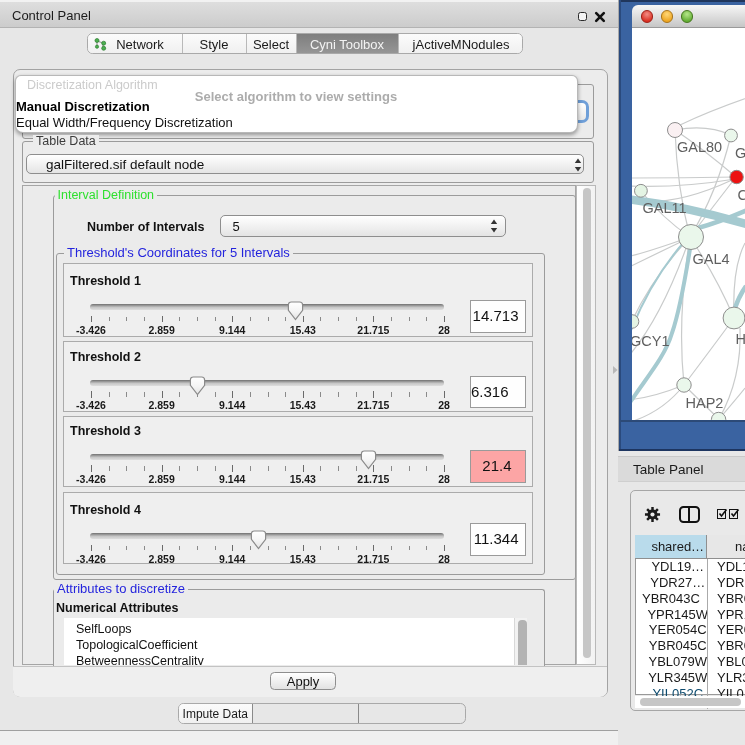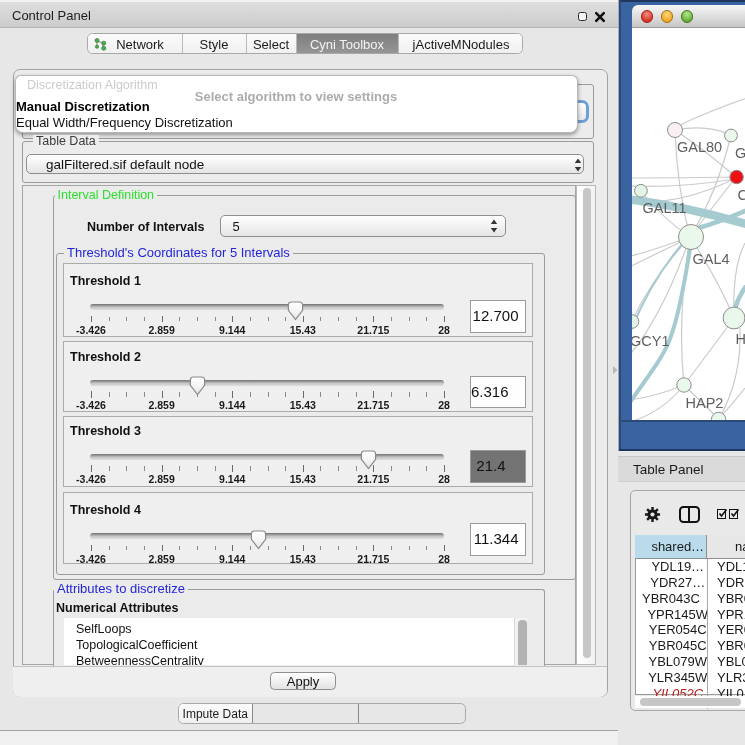--- a/index.html
+++ b/index.html
@@ -76,27 +76,27 @@
       <defs>
         <linearGradient id="thg" x1="0" y1="0" x2="0" y2="1">
           <stop offset="0" stop-color="#ffffff"></stop>
           <stop offset="0.55" stop-color="#f4f4f4"></stop>
           <stop offset="1" stop-color="#e2e2e2"></stop>
         </linearGradient>
       </defs>
     </svg>
 <div class="abs" style="left:63px;top:263px;width:469.5px;height:73.5px;background:#efefef;border:1px solid #ababab;box-sizing:border-box;"></div><div class="abs" style="left:70px;top:274px;font-size:12.5px;font-weight:bold;color:#111;">Threshold 1</div><div class="abs" style="left:90px;top:304px;width:354px;height:6px;border-radius:3px;background:linear-gradient(#707070,#c6c6c6 55%,#dedede);"></div><div class="abs" style="left:91.0px;top:315.5px;width:1px;height:6.5px;background:#6a6a6a;"></div><div class="abs" style="left:108.7px;top:316.5px;width:1px;height:4.5px;background:#8a8a8a;"></div><div class="abs" style="left:126.3px;top:316.5px;width:1px;height:4.5px;background:#8a8a8a;"></div><div class="abs" style="left:143.9px;top:316.5px;width:1px;height:4.5px;background:#8a8a8a;"></div><div class="abs" style="left:161.6px;top:315.5px;width:1px;height:6.5px;background:#6a6a6a;"></div><div class="abs" style="left:179.2px;top:316.5px;width:1px;height:4.5px;background:#8a8a8a;"></div><div class="abs" style="left:196.9px;top:316.5px;width:1px;height:4.5px;background:#8a8a8a;"></div><div class="abs" style="left:214.5px;top:316.5px;width:1px;height:4.5px;background:#8a8a8a;"></div><div class="abs" style="left:232.2px;top:315.5px;width:1px;height:6.5px;background:#6a6a6a;"></div><div class="abs" style="left:249.8px;top:316.5px;width:1px;height:4.5px;background:#8a8a8a;"></div><div class="abs" style="left:267.5px;top:316.5px;width:1px;height:4.5px;background:#8a8a8a;"></div><div class="abs" style="left:285.1px;top:316.5px;width:1px;height:4.5px;background:#8a8a8a;"></div><div class="abs" style="left:302.8px;top:315.5px;width:1px;height:6.5px;background:#6a6a6a;"></div><div class="abs" style="left:320.4px;top:316.5px;width:1px;height:4.5px;background:#8a8a8a;"></div><div class="abs" style="left:338.1px;top:316.5px;width:1px;height:4.5px;background:#8a8a8a;"></div><div class="abs" style="left:355.8px;top:316.5px;width:1px;height:4.5px;background:#8a8a8a;"></div><div class="abs" style="left:373.4px;top:315.5px;width:1px;height:6.5px;background:#6a6a6a;"></div><div class="abs" style="left:391.0px;top:316.5px;width:1px;height:4.5px;background:#8a8a8a;"></div><div class="abs" style="left:408.7px;top:316.5px;width:1px;height:4.5px;background:#8a8a8a;"></div><div class="abs" style="left:426.3px;top:316.5px;width:1px;height:4.5px;background:#8a8a8a;"></div><div class="abs" style="left:444.0px;top:315.5px;width:1px;height:6.5px;background:#6a6a6a;"></div><div class="abs" style="left:61.0px;top:323.5px;width:60px;text-align:center;font-size:10.5px;font-weight:bold;color:#1a1a1a;">-3.426</div><div class="abs" style="left:131.6px;top:323.5px;width:60px;text-align:center;font-size:10.5px;font-weight:bold;color:#1a1a1a;">2.859</div><div class="abs" style="left:202.2px;top:323.5px;width:60px;text-align:center;font-size:10.5px;font-weight:bold;color:#1a1a1a;">9.144</div><div class="abs" style="left:272.8px;top:323.5px;width:60px;text-align:center;font-size:10.5px;font-weight:bold;color:#1a1a1a;">15.43</div><div class="abs" style="left:343.4px;top:323.5px;width:60px;text-align:center;font-size:10.5px;font-weight:bold;color:#1a1a1a;">21.715</div><div class="abs" style="left:414.0px;top:323.5px;width:60px;text-align:center;font-size:10.5px;font-weight:bold;color:#1a1a1a;">28</div><svg class="abs" style="left:287.0px;top:300.5px" width="17" height="20" viewBox="0 0 17 20">
       <path d="M1.4 4 Q1.4 1 4.4 1 L12.6 1 Q15.6 1 15.6 4 L15.6 9.3 L8.5 18.6 L1.4 9.3 Z" fill="url(#thg)" stroke="#8a8a8a" stroke-width="1.2"></path>
-    </svg><div class="abs" style="left:470px;top:300px;width:55.5px;height:32.5px;background:#fefefe;border:1.2px solid #9a9a9a;box-sizing:border-box;font-size:15px;line-height:30px;text-align:right;padding-right:6px;color:#111;">12.700</div>
+    </svg><div class="abs" style="left:470px;top:300px;width:55.5px;height:32.5px;background:#fefefe;border:1.2px solid #9a9a9a;box-sizing:border-box;font-size:15px;line-height:30px;text-align:right;padding-right:6px;color:#111;">14.713</div>
 <div class="abs" style="left:63px;top:340.5px;width:469.5px;height:71px;background:#efefef;border:1px solid #ababab;box-sizing:border-box;"></div><div class="abs" style="left:70px;top:350.0px;font-size:12.5px;font-weight:bold;color:#111;">Threshold 2</div><div class="abs" style="left:90px;top:379.5px;width:354px;height:6px;border-radius:3px;background:linear-gradient(#707070,#c6c6c6 55%,#dedede);"></div><div class="abs" style="left:91.0px;top:391.0px;width:1px;height:6.5px;background:#6a6a6a;"></div><div class="abs" style="left:108.7px;top:392.0px;width:1px;height:4.5px;background:#8a8a8a;"></div><div class="abs" style="left:126.3px;top:392.0px;width:1px;height:4.5px;background:#8a8a8a;"></div><div class="abs" style="left:143.9px;top:392.0px;width:1px;height:4.5px;background:#8a8a8a;"></div><div class="abs" style="left:161.6px;top:391.0px;width:1px;height:6.5px;background:#6a6a6a;"></div><div class="abs" style="left:179.2px;top:392.0px;width:1px;height:4.5px;background:#8a8a8a;"></div><div class="abs" style="left:196.9px;top:392.0px;width:1px;height:4.5px;background:#8a8a8a;"></div><div class="abs" style="left:214.5px;top:392.0px;width:1px;height:4.5px;background:#8a8a8a;"></div><div class="abs" style="left:232.2px;top:391.0px;width:1px;height:6.5px;background:#6a6a6a;"></div><div class="abs" style="left:249.8px;top:392.0px;width:1px;height:4.5px;background:#8a8a8a;"></div><div class="abs" style="left:267.5px;top:392.0px;width:1px;height:4.5px;background:#8a8a8a;"></div><div class="abs" style="left:285.1px;top:392.0px;width:1px;height:4.5px;background:#8a8a8a;"></div><div class="abs" style="left:302.8px;top:391.0px;width:1px;height:6.5px;background:#6a6a6a;"></div><div class="abs" style="left:320.4px;top:392.0px;width:1px;height:4.5px;background:#8a8a8a;"></div><div class="abs" style="left:338.1px;top:392.0px;width:1px;height:4.5px;background:#8a8a8a;"></div><div class="abs" style="left:355.8px;top:392.0px;width:1px;height:4.5px;background:#8a8a8a;"></div><div class="abs" style="left:373.4px;top:391.0px;width:1px;height:6.5px;background:#6a6a6a;"></div><div class="abs" style="left:391.0px;top:392.0px;width:1px;height:4.5px;background:#8a8a8a;"></div><div class="abs" style="left:408.7px;top:392.0px;width:1px;height:4.5px;background:#8a8a8a;"></div><div class="abs" style="left:426.3px;top:392.0px;width:1px;height:4.5px;background:#8a8a8a;"></div><div class="abs" style="left:444.0px;top:391.0px;width:1px;height:6.5px;background:#6a6a6a;"></div><div class="abs" style="left:61.0px;top:399.0px;width:60px;text-align:center;font-size:10.5px;font-weight:bold;color:#1a1a1a;">-3.426</div><div class="abs" style="left:131.6px;top:399.0px;width:60px;text-align:center;font-size:10.5px;font-weight:bold;color:#1a1a1a;">2.859</div><div class="abs" style="left:202.2px;top:399.0px;width:60px;text-align:center;font-size:10.5px;font-weight:bold;color:#1a1a1a;">9.144</div><div class="abs" style="left:272.8px;top:399.0px;width:60px;text-align:center;font-size:10.5px;font-weight:bold;color:#1a1a1a;">15.43</div><div class="abs" style="left:343.4px;top:399.0px;width:60px;text-align:center;font-size:10.5px;font-weight:bold;color:#1a1a1a;">21.715</div><div class="abs" style="left:414.0px;top:399.0px;width:60px;text-align:center;font-size:10.5px;font-weight:bold;color:#1a1a1a;">28</div><svg class="abs" style="left:188.5px;top:376.0px" width="17" height="20" viewBox="0 0 17 20">
       <path d="M1.4 4 Q1.4 1 4.4 1 L12.6 1 Q15.6 1 15.6 4 L15.6 9.3 L8.5 18.6 L1.4 9.3 Z" fill="url(#thg)" stroke="#8a8a8a" stroke-width="1.2"></path>
     </svg><div class="abs" style="left:470px;top:375.5px;width:55.5px;height:32.5px;background:#fefefe;border:1.2px solid #9a9a9a;box-sizing:border-box;font-size:15px;line-height:30px;text-align:right;padding-right:16px;color:#111;">6.316</div>
 <div class="abs" style="left:63px;top:416px;width:469.5px;height:71px;background:#efefef;border:1px solid #ababab;box-sizing:border-box;"></div><div class="abs" style="left:70px;top:424px;font-size:12.5px;font-weight:bold;color:#111;">Threshold 3</div><div class="abs" style="left:90px;top:453.5px;width:354px;height:6px;border-radius:3px;background:linear-gradient(#707070,#c6c6c6 55%,#dedede);"></div><div class="abs" style="left:91.0px;top:465.0px;width:1px;height:6.5px;background:#6a6a6a;"></div><div class="abs" style="left:108.7px;top:466.0px;width:1px;height:4.5px;background:#8a8a8a;"></div><div class="abs" style="left:126.3px;top:466.0px;width:1px;height:4.5px;background:#8a8a8a;"></div><div class="abs" style="left:143.9px;top:466.0px;width:1px;height:4.5px;background:#8a8a8a;"></div><div class="abs" style="left:161.6px;top:465.0px;width:1px;height:6.5px;background:#6a6a6a;"></div><div class="abs" style="left:179.2px;top:466.0px;width:1px;height:4.5px;background:#8a8a8a;"></div><div class="abs" style="left:196.9px;top:466.0px;width:1px;height:4.5px;background:#8a8a8a;"></div><div class="abs" style="left:214.5px;top:466.0px;width:1px;height:4.5px;background:#8a8a8a;"></div><div class="abs" style="left:232.2px;top:465.0px;width:1px;height:6.5px;background:#6a6a6a;"></div><div class="abs" style="left:249.8px;top:466.0px;width:1px;height:4.5px;background:#8a8a8a;"></div><div class="abs" style="left:267.5px;top:466.0px;width:1px;height:4.5px;background:#8a8a8a;"></div><div class="abs" style="left:285.1px;top:466.0px;width:1px;height:4.5px;background:#8a8a8a;"></div><div class="abs" style="left:302.8px;top:465.0px;width:1px;height:6.5px;background:#6a6a6a;"></div><div class="abs" style="left:320.4px;top:466.0px;width:1px;height:4.5px;background:#8a8a8a;"></div><div class="abs" style="left:338.1px;top:466.0px;width:1px;height:4.5px;background:#8a8a8a;"></div><div class="abs" style="left:355.8px;top:466.0px;width:1px;height:4.5px;background:#8a8a8a;"></div><div class="abs" style="left:373.4px;top:465.0px;width:1px;height:6.5px;background:#6a6a6a;"></div><div class="abs" style="left:391.0px;top:466.0px;width:1px;height:4.5px;background:#8a8a8a;"></div><div class="abs" style="left:408.7px;top:466.0px;width:1px;height:4.5px;background:#8a8a8a;"></div><div class="abs" style="left:426.3px;top:466.0px;width:1px;height:4.5px;background:#8a8a8a;"></div><div class="abs" style="left:444.0px;top:465.0px;width:1px;height:6.5px;background:#6a6a6a;"></div><div class="abs" style="left:61.0px;top:473.0px;width:60px;text-align:center;font-size:10.5px;font-weight:bold;color:#1a1a1a;">-3.426</div><div class="abs" style="left:131.6px;top:473.0px;width:60px;text-align:center;font-size:10.5px;font-weight:bold;color:#1a1a1a;">2.859</div><div class="abs" style="left:202.2px;top:473.0px;width:60px;text-align:center;font-size:10.5px;font-weight:bold;color:#1a1a1a;">9.144</div><div class="abs" style="left:272.8px;top:473.0px;width:60px;text-align:center;font-size:10.5px;font-weight:bold;color:#1a1a1a;">15.43</div><div class="abs" style="left:343.4px;top:473.0px;width:60px;text-align:center;font-size:10.5px;font-weight:bold;color:#1a1a1a;">21.715</div><div class="abs" style="left:414.0px;top:473.0px;width:60px;text-align:center;font-size:10.5px;font-weight:bold;color:#1a1a1a;">28</div><svg class="abs" style="left:360.0px;top:450.0px" width="17" height="20" viewBox="0 0 17 20">
       <path d="M1.4 4 Q1.4 1 4.4 1 L12.6 1 Q15.6 1 15.6 4 L15.6 9.3 L8.5 18.6 L1.4 9.3 Z" fill="url(#thg)" stroke="#8a8a8a" stroke-width="1.2"></path>
-    </svg><div class="abs" style="left:470px;top:450px;width:55.5px;height:32.5px;background:#737373;border:1.2px solid #9a9a9a;box-sizing:border-box;font-size:15px;line-height:30px;text-align:right;padding-right:19px;color:#111;">21.4</div>
+    </svg><div class="abs" style="left:470px;top:450px;width:55.5px;height:32.5px;background:#fca5a5;border:1.2px solid #9a9a9a;box-sizing:border-box;font-size:15px;line-height:30px;text-align:right;padding-right:13px;color:#111;">21.4</div>
 <div class="abs" style="left:63px;top:491.5px;width:469.5px;height:72px;background:#efefef;border:1px solid #ababab;box-sizing:border-box;"></div><div class="abs" style="left:70px;top:503.0px;font-size:12.5px;font-weight:bold;color:#111;">Threshold 4</div><div class="abs" style="left:90px;top:533.0px;width:354px;height:6px;border-radius:3px;background:linear-gradient(#707070,#c6c6c6 55%,#dedede);"></div><div class="abs" style="left:91.0px;top:544.5px;width:1px;height:6.5px;background:#6a6a6a;"></div><div class="abs" style="left:108.7px;top:545.5px;width:1px;height:4.5px;background:#8a8a8a;"></div><div class="abs" style="left:126.3px;top:545.5px;width:1px;height:4.5px;background:#8a8a8a;"></div><div class="abs" style="left:143.9px;top:545.5px;width:1px;height:4.5px;background:#8a8a8a;"></div><div class="abs" style="left:161.6px;top:544.5px;width:1px;height:6.5px;background:#6a6a6a;"></div><div class="abs" style="left:179.2px;top:545.5px;width:1px;height:4.5px;background:#8a8a8a;"></div><div class="abs" style="left:196.9px;top:545.5px;width:1px;height:4.5px;background:#8a8a8a;"></div><div class="abs" style="left:214.5px;top:545.5px;width:1px;height:4.5px;background:#8a8a8a;"></div><div class="abs" style="left:232.2px;top:544.5px;width:1px;height:6.5px;background:#6a6a6a;"></div><div class="abs" style="left:249.8px;top:545.5px;width:1px;height:4.5px;background:#8a8a8a;"></div><div class="abs" style="left:267.5px;top:545.5px;width:1px;height:4.5px;background:#8a8a8a;"></div><div class="abs" style="left:285.1px;top:545.5px;width:1px;height:4.5px;background:#8a8a8a;"></div><div class="abs" style="left:302.8px;top:544.5px;width:1px;height:6.5px;background:#6a6a6a;"></div><div class="abs" style="left:320.4px;top:545.5px;width:1px;height:4.5px;background:#8a8a8a;"></div><div class="abs" style="left:338.1px;top:545.5px;width:1px;height:4.5px;background:#8a8a8a;"></div><div class="abs" style="left:355.8px;top:545.5px;width:1px;height:4.5px;background:#8a8a8a;"></div><div class="abs" style="left:373.4px;top:544.5px;width:1px;height:6.5px;background:#6a6a6a;"></div><div class="abs" style="left:391.0px;top:545.5px;width:1px;height:4.5px;background:#8a8a8a;"></div><div class="abs" style="left:408.7px;top:545.5px;width:1px;height:4.5px;background:#8a8a8a;"></div><div class="abs" style="left:426.3px;top:545.5px;width:1px;height:4.5px;background:#8a8a8a;"></div><div class="abs" style="left:444.0px;top:544.5px;width:1px;height:6.5px;background:#6a6a6a;"></div><div class="abs" style="left:61.0px;top:552.5px;width:60px;text-align:center;font-size:10.5px;font-weight:bold;color:#1a1a1a;">-3.426</div><div class="abs" style="left:131.6px;top:552.5px;width:60px;text-align:center;font-size:10.5px;font-weight:bold;color:#1a1a1a;">2.859</div><div class="abs" style="left:202.2px;top:552.5px;width:60px;text-align:center;font-size:10.5px;font-weight:bold;color:#1a1a1a;">9.144</div><div class="abs" style="left:272.8px;top:552.5px;width:60px;text-align:center;font-size:10.5px;font-weight:bold;color:#1a1a1a;">15.43</div><div class="abs" style="left:343.4px;top:552.5px;width:60px;text-align:center;font-size:10.5px;font-weight:bold;color:#1a1a1a;">21.715</div><div class="abs" style="left:414.0px;top:552.5px;width:60px;text-align:center;font-size:10.5px;font-weight:bold;color:#1a1a1a;">28</div><svg class="abs" style="left:249.5px;top:529.5px" width="17" height="20" viewBox="0 0 17 20">
       <path d="M1.4 4 Q1.4 1 4.4 1 L12.6 1 Q15.6 1 15.6 4 L15.6 9.3 L8.5 18.6 L1.4 9.3 Z" fill="url(#thg)" stroke="#8a8a8a" stroke-width="1.2"></path>
     </svg><div class="abs" style="left:470px;top:523.0px;width:55.5px;height:32.5px;background:#fefefe;border:1.2px solid #9a9a9a;box-sizing:border-box;font-size:15px;line-height:30px;text-align:right;padding-right:6px;color:#111;">11.344</div>
 <div class="abs" style="left:53px;top:588.5px;width:489.5px;height:76.5px;border:1px solid #9b9b9b;border-top-left-radius:3px;border-top-right-radius:3px;border-bottom:none;background:#ebebeb;">
       <div class="grouplabel" style="left:0px;top:-7.5px;color:#2424dd;font-size:13px;">Attributes to discretize</div>
     </div>
 <div class="abs" style="left:56px;top:601px;font-size:12.5px;font-weight:bold;color:#111;">Numerical Attributes</div>
 <div class="abs" style="left:64px;top:617.5px;width:450px;height:47.5px;background:#ffffff;overflow:hidden;">
       <div style="font-size:12.5px;color:#111;padding:3px 0 0 12px;line-height:16px;">SelfLoops<br>TopologicalCoefficient<br>BetweennessCentrality</div>
     </div>
@@ -219,16 +219,16 @@
 <div class="abs" style="left:642px;top:606.5500000000001px;width:71.5px;height:15.85px;text-align:center;font-size:13px;line-height:15.5px;color:#1a1a1a;overflow:hidden;">YPR145W</div>
 <div class="abs" style="left:717px;top:606.5500000000001px;width:28px;height:15.85px;font-size:13px;line-height:15.5px;color:#1a1a1a;overflow:hidden;">YPR1</div>
 <div class="abs" style="left:642px;top:622.4000000000001px;width:71.5px;height:15.85px;text-align:center;font-size:13px;line-height:15.5px;color:#1a1a1a;overflow:hidden;">YER054C</div>
 <div class="abs" style="left:717px;top:622.4000000000001px;width:28px;height:15.85px;font-size:13px;line-height:15.5px;color:#1a1a1a;overflow:hidden;">YER0</div>
 <div class="abs" style="left:642px;top:638.2500000000001px;width:71.5px;height:15.85px;text-align:center;font-size:13px;line-height:15.5px;color:#1a1a1a;overflow:hidden;">YBR045C</div>
 <div class="abs" style="left:717px;top:638.2500000000001px;width:28px;height:15.85px;font-size:13px;line-height:15.5px;color:#1a1a1a;overflow:hidden;">YBR0</div>
 <div class="abs" style="left:642px;top:654.1000000000001px;width:71.5px;height:15.85px;text-align:center;font-size:13px;line-height:15.5px;color:#1a1a1a;overflow:hidden;">YBL079W</div>
 <div class="abs" style="left:717px;top:654.1000000000001px;width:28px;height:15.85px;font-size:13px;line-height:15.5px;color:#1a1a1a;overflow:hidden;">YBL0</div>
 <div class="abs" style="left:642px;top:669.9500000000002px;width:71.5px;height:15.85px;text-align:center;font-size:13px;line-height:15.5px;color:#1a1a1a;overflow:hidden;">YLR345W</div>
 <div class="abs" style="left:717px;top:669.9500000000002px;width:28px;height:15.85px;font-size:13px;line-height:15.5px;color:#1a1a1a;overflow:hidden;">YLR3</div>
-<div class="abs" style="left:642px;top:685.8000000000002px;width:71.5px;height:15.85px;text-align:center;font-size:13px;line-height:15.5px;color:#b91c1c;overflow:hidden;font-style:italic;">YIL052C</div>
+<div class="abs" style="left:642px;top:685.8000000000002px;width:71.5px;height:15.85px;text-align:center;font-size:13px;line-height:15.5px;color:#0c4a6e;overflow:hidden;">YIL052C</div>
 <div class="abs" style="left:717px;top:685.8000000000002px;width:28px;height:15.85px;font-size:13px;line-height:15.5px;color:#1a1a1a;overflow:hidden;">YIL0</div>
 <div class="abs" style="left:706.5px;top:559px;width:1px;height:150px;background:#aaaaaa;"></div>
 <div class="abs" style="left:635px;top:695.5px;width:110px;height:12.5px;background:#ffffff;"></div>
 <div class="abs" style="left:640px;top:697.5px;width:101px;height:8px;background:#c6c6c6;border-radius:4px;"></div>
 </body></html>

